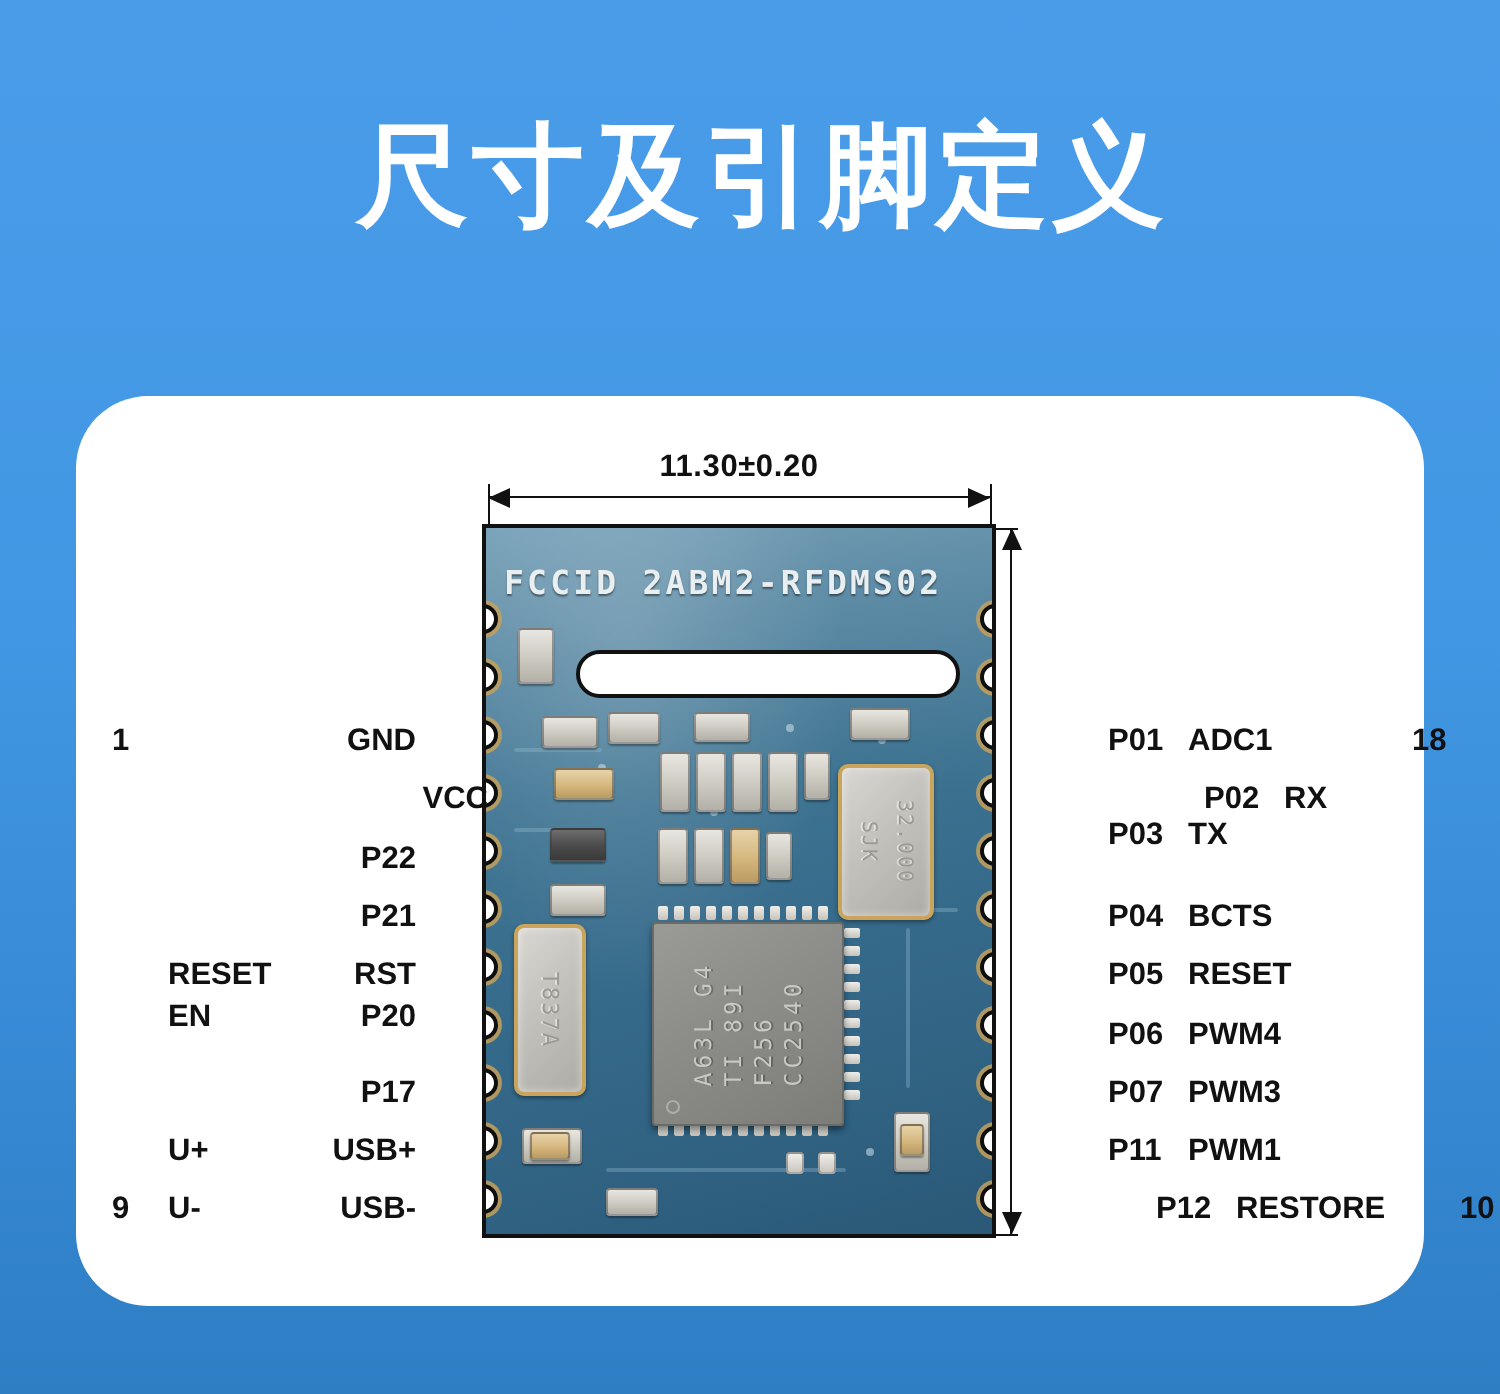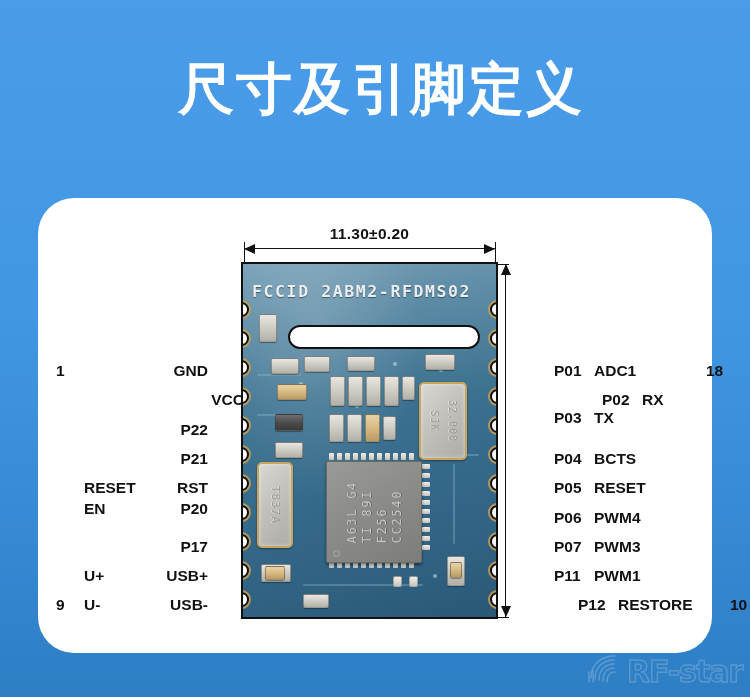--- a/index.html
+++ b/index.html
@@ -416,28 +416,14 @@
           <div class="pinrow" style="left: 0px; top: 398.4px; width: 674px; margin-left: 24px;">
             <span class="col-pin-r">P12</span>
             <span class="col-alt-r">RESTORE</span>
             <span class="col-num-r">10</span>
           </div>
         </div>
 
     </div>
   </div>
 
-  <div class="watermark">
-    <svg width="44" height="40" viewBox="0 0 44 40">
-      <g fill="none" stroke="#c6d9ea" stroke-width="1.5" stroke-linecap="round">
-        <path d="M8 30 C8 16, 18 8, 32 8"></path>
-        <path d="M12 31 C12 19, 20 12, 31 12"></path>
-        <path d="M16 32 C16 22, 22 16, 31 16"></path>
-        <path d="M20 33 C20 25, 24 20, 31 20"></path>
-        <path d="M24 34 C24 28, 27 24, 32 24"></path>
-        <path d="M6 24 L6 34"></path>
-          <path d="M10 22 L10 34"></path>
-      </g>
-    </svg>
-    <div class="wm-text">RF-star</div>
-  </div>
 
 </div>
 
 </body></html>

